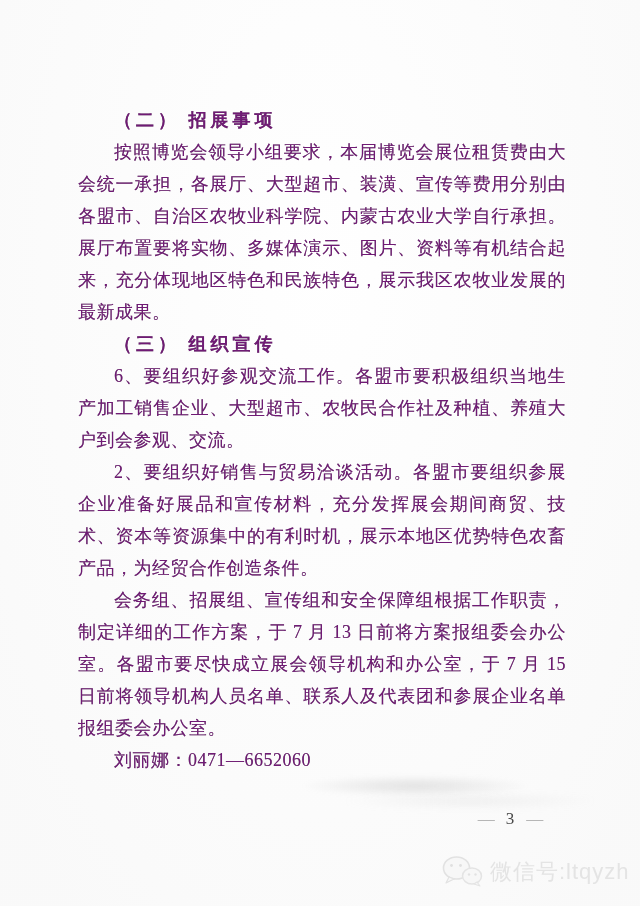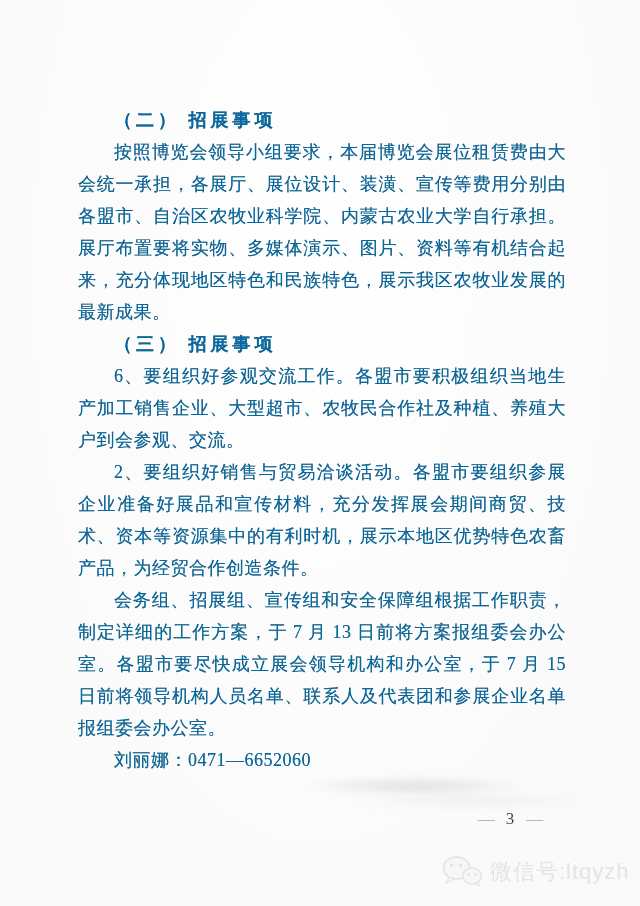--- a/index.html
+++ b/index.html
@@ -19,21 +19,21 @@
     position: absolute;
     inset: 0;
     background:
       radial-gradient(ellipse at 50% 30%, rgba(255,255,255,0.9), rgba(244,244,244,0.35) 90%);
   }
   .doc {
     position: absolute;
     left: 78px;
     top: 104px;
     width: 488px;
-    color: #0369a1;
+    color: #701a75;
   }
   .doc p {
     margin: 0;
     font-size: 18px;
     line-height: 32px;
     text-align: justify;
     text-justify: inter-ideograph;
     text-indent: 2em;
     letter-spacing: 0.5px;
     text-shadow: 0 0 0.5px rgba(40,40,40,0.55);
@@ -89,22 +89,22 @@
   }
   .watermark .wm-icon { display: inline-flex; }
 </style>
 </head>
 <body>
 
 <div class="scan-surface"></div>
 
 <main class="doc">
   <p class="heading">（二） 招展事项</p>
-  <p class="body">按照博览会领导小组要求，本届博览会展位租赁费由大会统一承担，各展厅、展位设计、装潢、宣传等费用分别由各盟市、自治区农牧业科学院、内蒙古农业大学自行承担。展厅布置要将实物、多媒体演示、图片、资料等有机结合起来，充分体现地区特色和民族特色，展示我区农牧业发展的最新成果。</p>
-  <p class="heading">（三） 招展事项</p>
+  <p class="body">按照博览会领导小组要求，本届博览会展位租赁费由大会统一承担，各展厅、大型超市、装潢、宣传等费用分别由各盟市、自治区农牧业科学院、内蒙古农业大学自行承担。展厅布置要将实物、多媒体演示、图片、资料等有机结合起来，充分体现地区特色和民族特色，展示我区农牧业发展的最新成果。</p>
+  <p class="heading">（三） 组织宣传</p>
   <p class="body">6、要组织好参观交流工作。各盟市要积极组织当地生产加工销售企业、大型超市、农牧民合作社及种植、养殖大户到会参观、交流。</p>
   <p class="body">2、要组织好销售与贸易洽谈活动。各盟市要组织参展企业准备好展品和宣传材料，充分发挥展会期间商贸、技术、资本等资源集中的有利时机，展示本地区优势特色农畜产品，为经贸合作创造条件。</p>
   <p class="body">会务组、招展组、宣传组和安全保障组根据工作职责，制定详细的工作方案，于 7 月 13 日前将方案报组委会办公室。各盟市要尽快成立展会领导机构和办公室，于 7 月 15 日前将领导机构人员名单、联系人及代表团和参展企业名单报组委会办公室。</p>
   <p class="body">刘丽娜：0471—6652060</p>
 </main>
 
 <div class="smudge-1"></div>
 <div class="smudge-2"></div>
 
 <div class="page-num">

